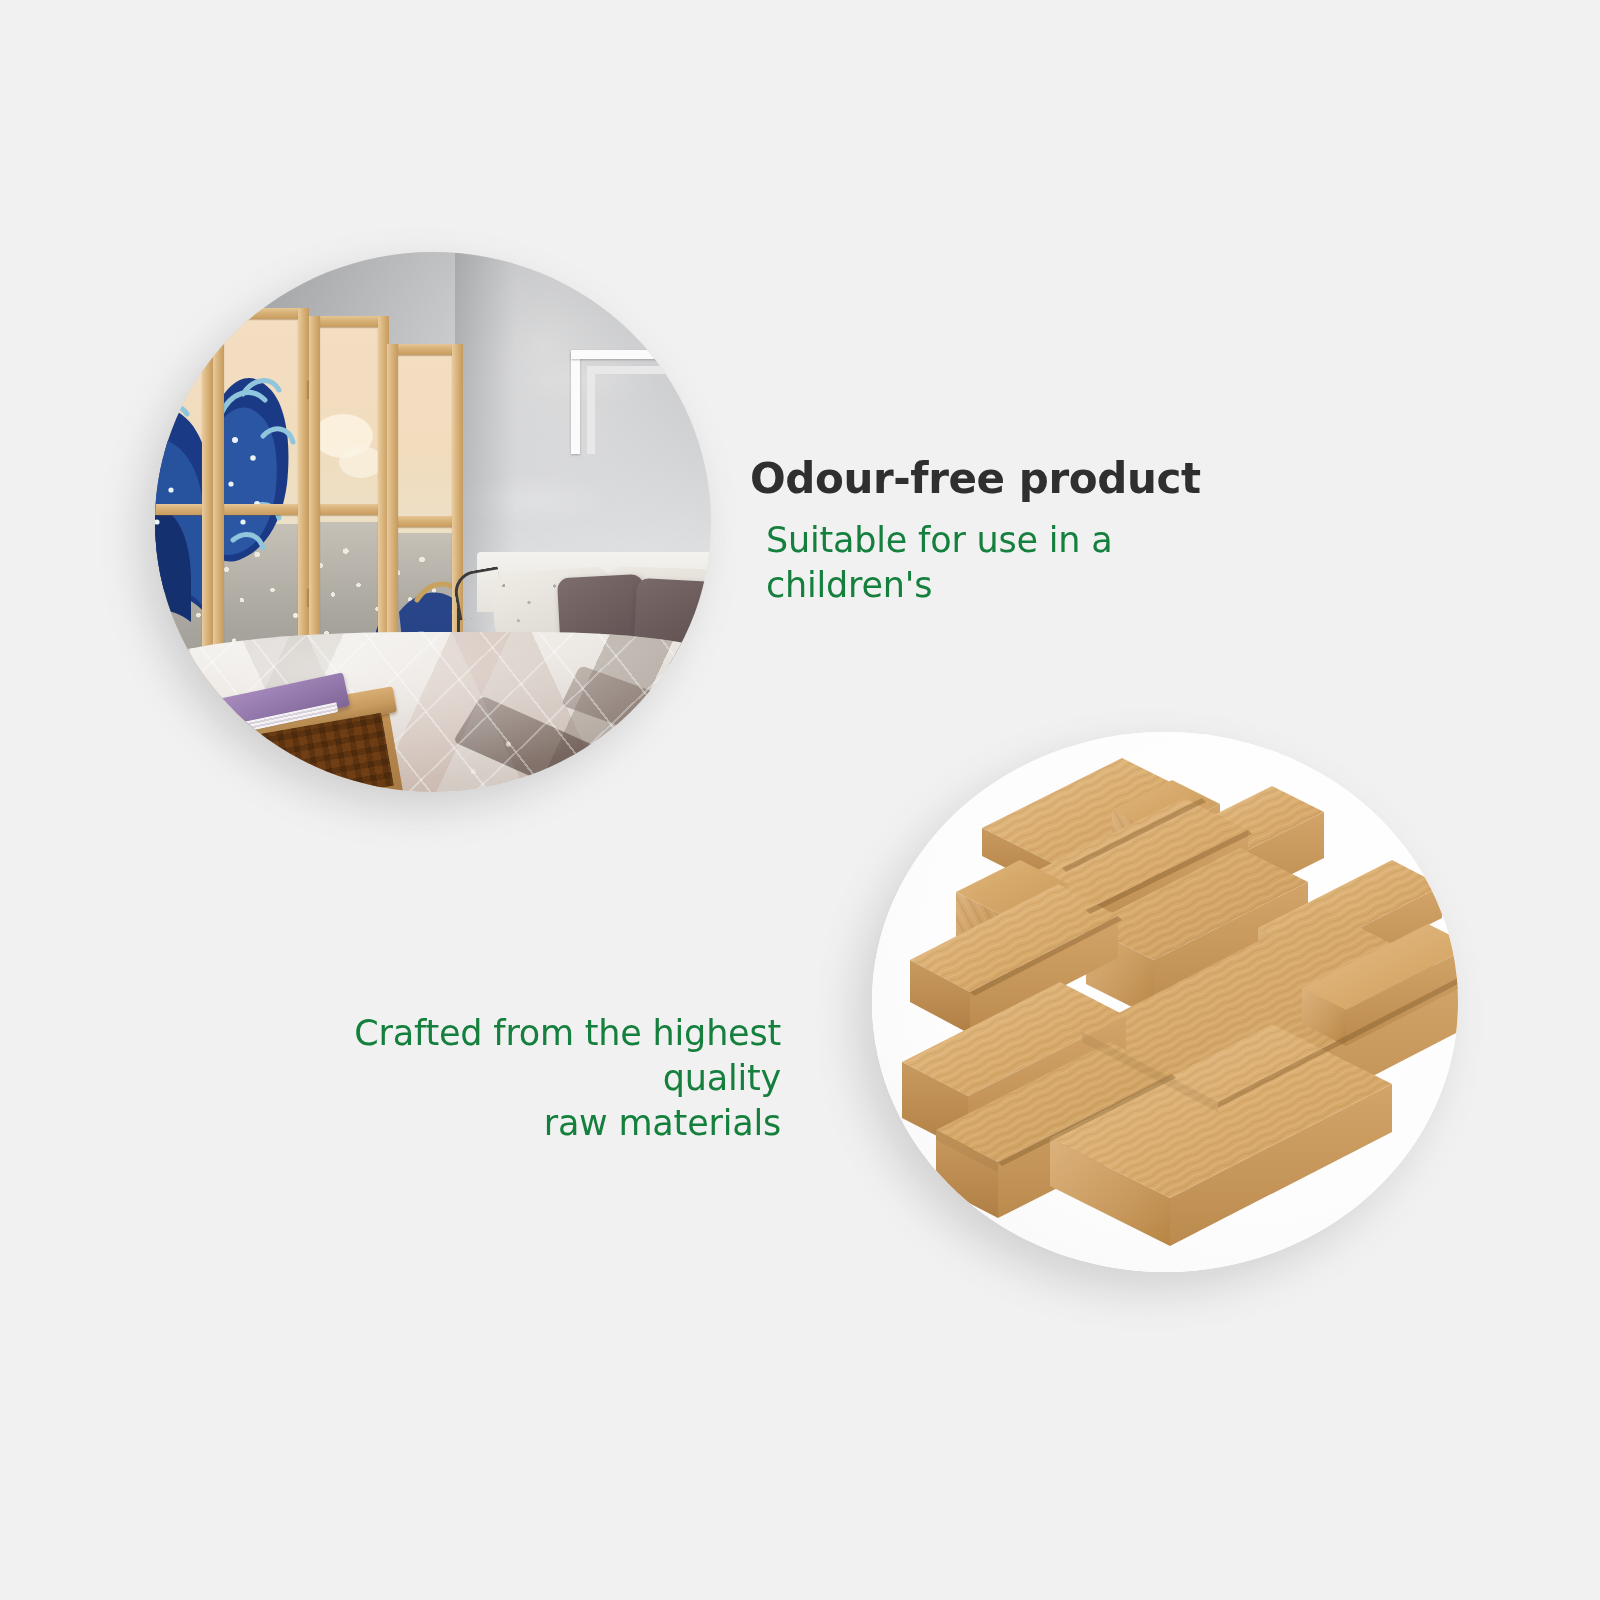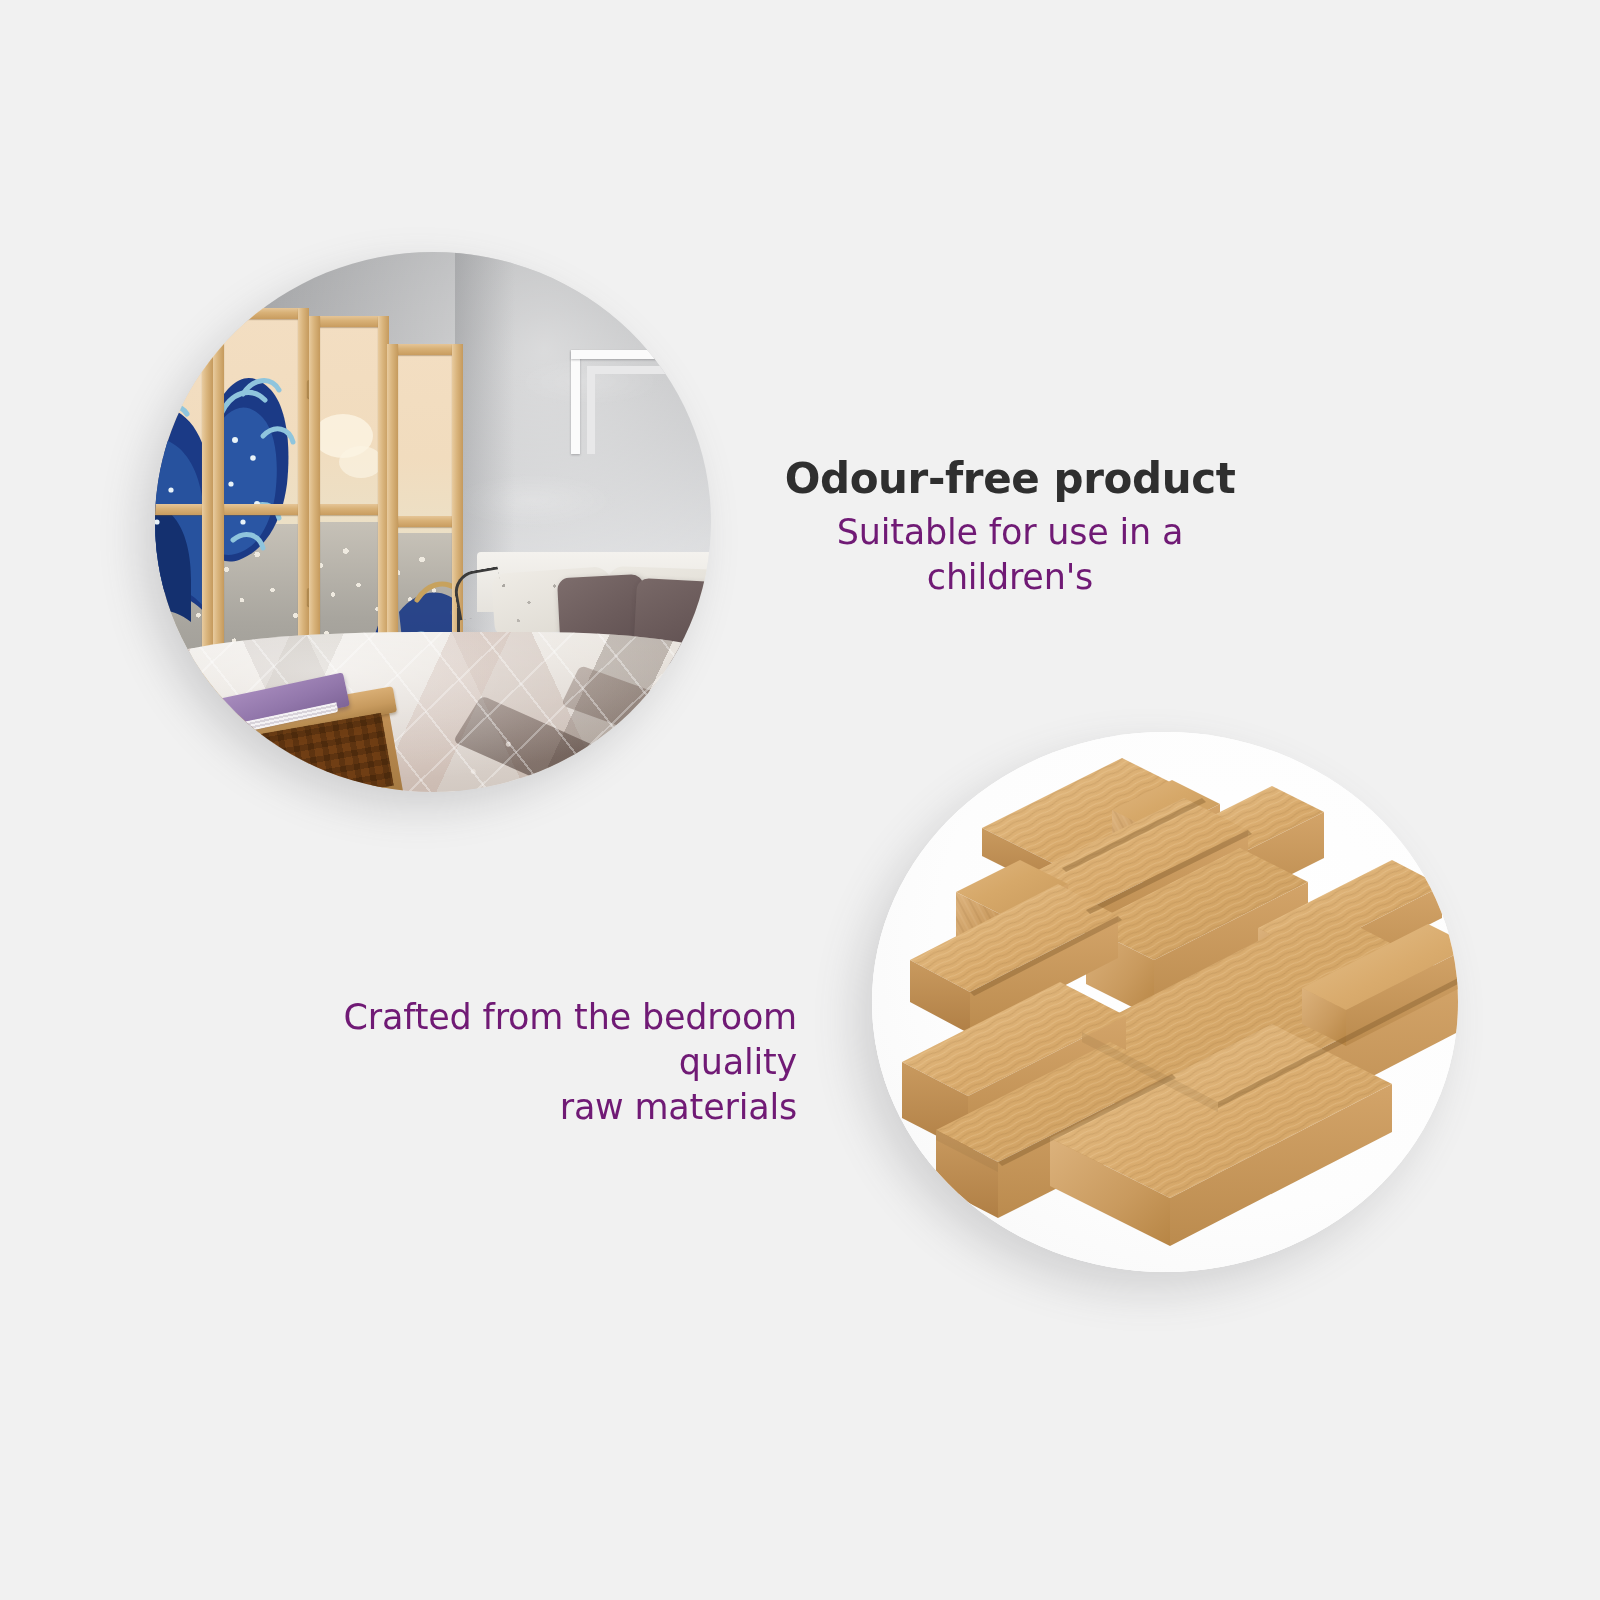--- a/index.html
+++ b/index.html
@@ -24,21 +24,21 @@
 
   
   .feature {
     position: absolute;
   }
   .feature-odour .copy {
     position: absolute;
     left: 750px;
     top: 455px;
     width: 520px;
-    text-align: center;
+    text-align: left;
   }
   .feature-solid .copy {
     position: absolute;
     left: 265px;
     top: 995px;
     width: 532px;
     text-align: right;
   }
 
   .feature-title {
@@ -47,23 +47,23 @@
     font-weight: bold;
     color: #2f2f2f;
     letter-spacing: -0.4px;
     line-height: 1.12;
     margin: 0 0 8px 0;
   }
   .feature-sub {
     font-family: "DejaVu Sans", sans-serif;
     font-size: 35px;
     font-weight: normal;
-    color: #701a75;
+    color: #15803d;
     line-height: 1.28;
-    margin: 0;
+    margin: 16px;
     letter-spacing: -0.2px;
   }
 
   
   .circle-shell {
     position: absolute;
     border-radius: 50%;
     overflow: hidden;
   }
   .circle-shadow-1 {
@@ -675,19 +675,19 @@
               <polygon points="210,300 346,370 346,380 210,310"></polygon>
               <polygon points="64,398 126,430 126,440 64,408"></polygon>
             </g>
           </g>
         </svg>
       </div>
     </div>
 
     <div class="copy">
       <p class="feature-sub">
-        <span>Crafted from the bedroom quality</span><br>
+        <span>Crafted from the highest quality</span><br>
         <span>raw materials</span>
       </p>
     </div>
   </div>
 
 </div>
 
 </body></html>

